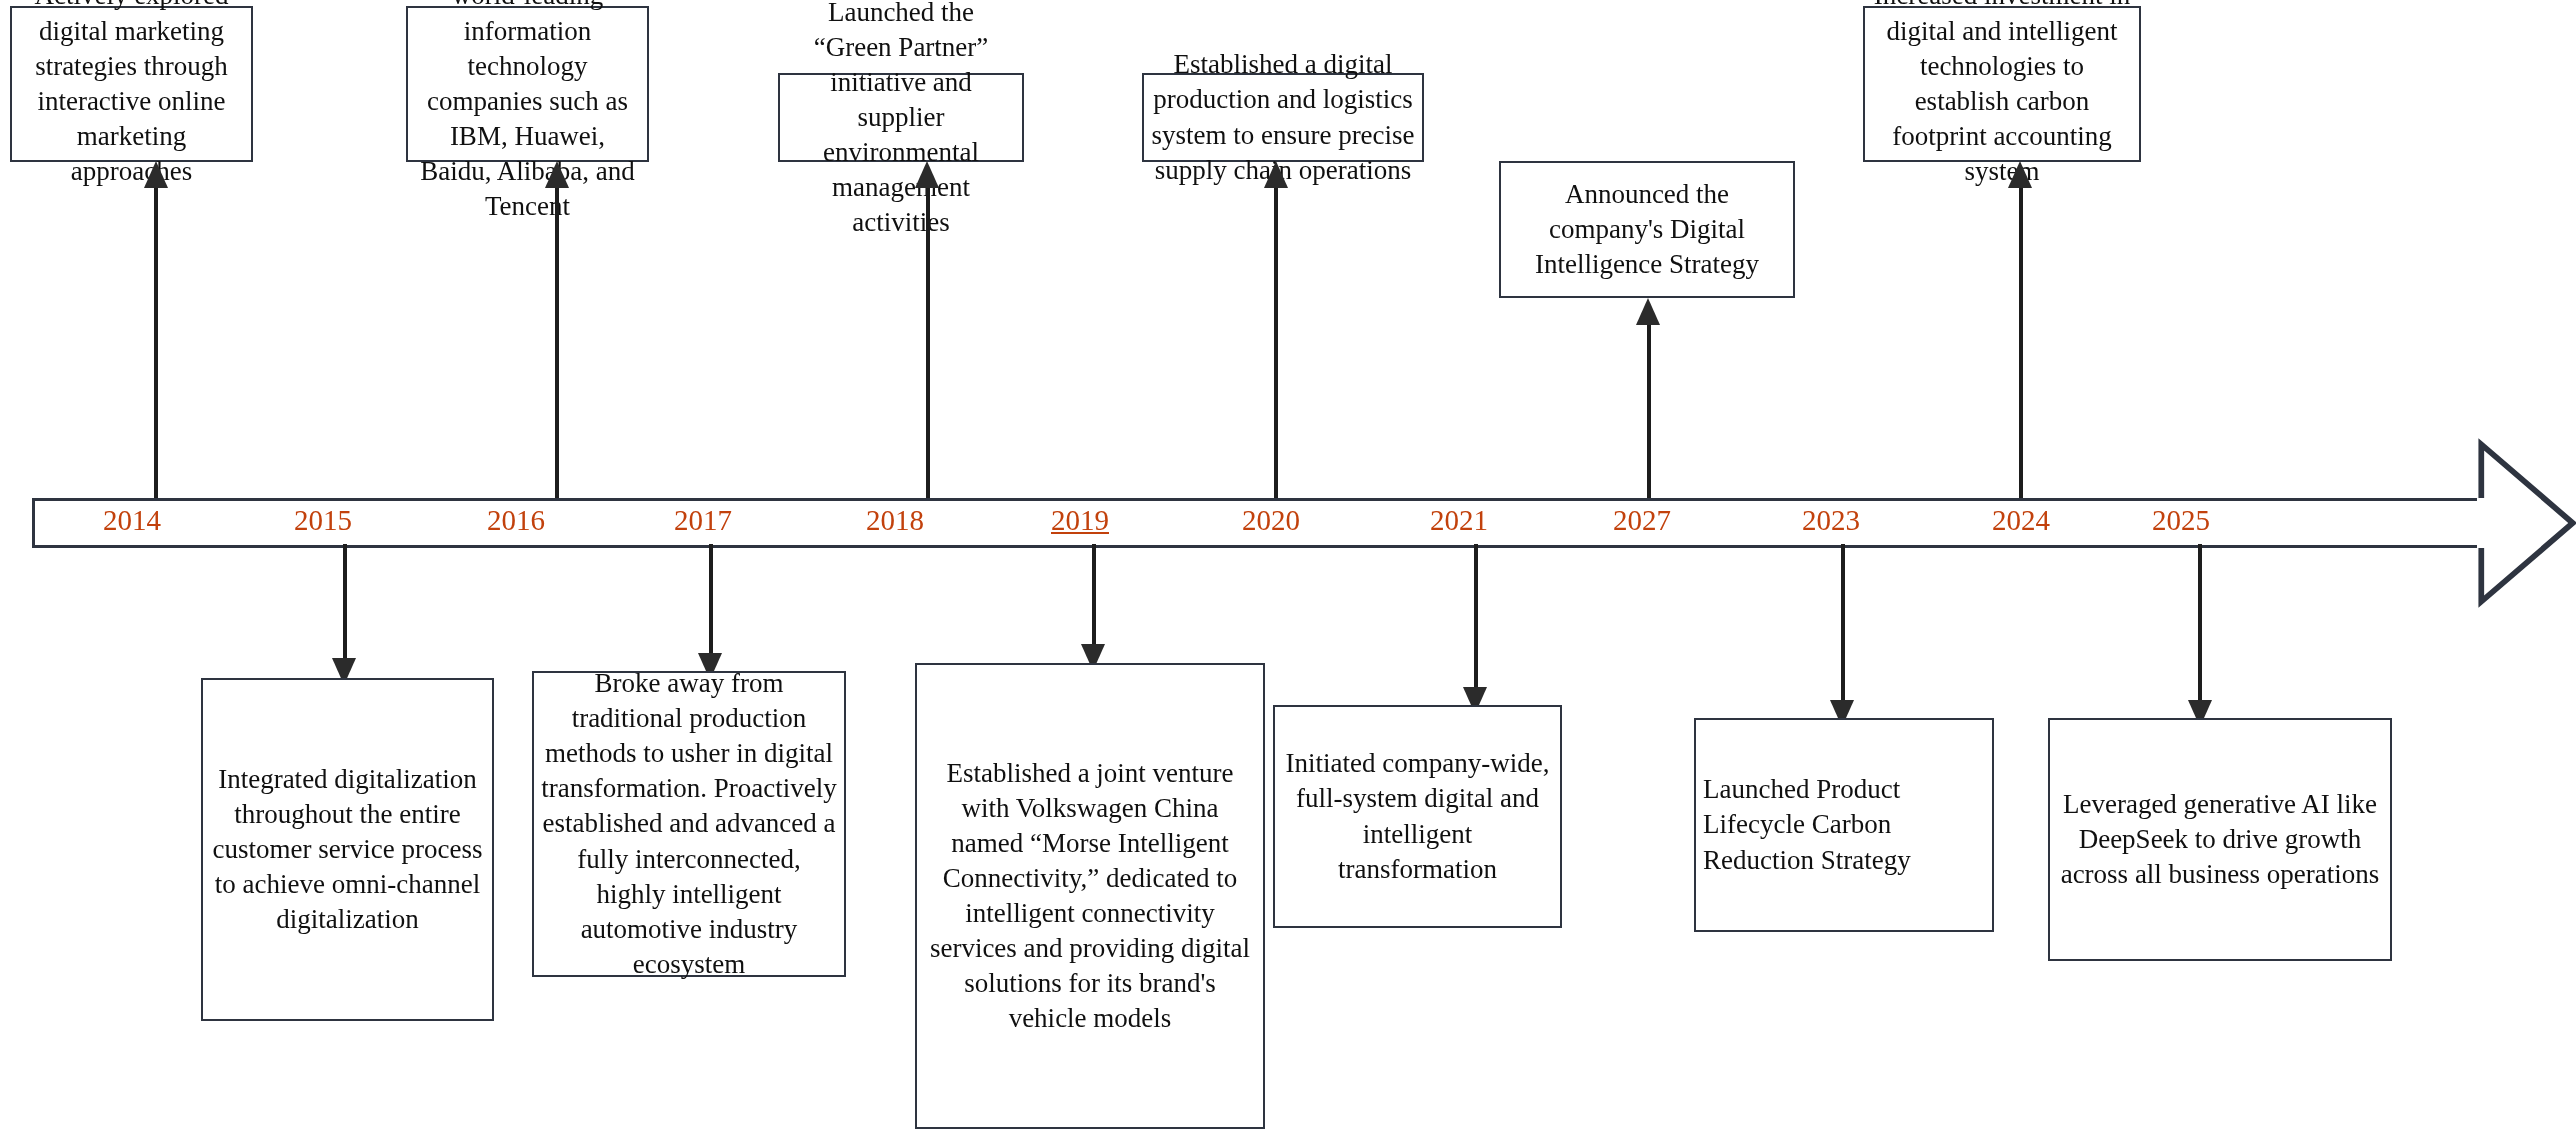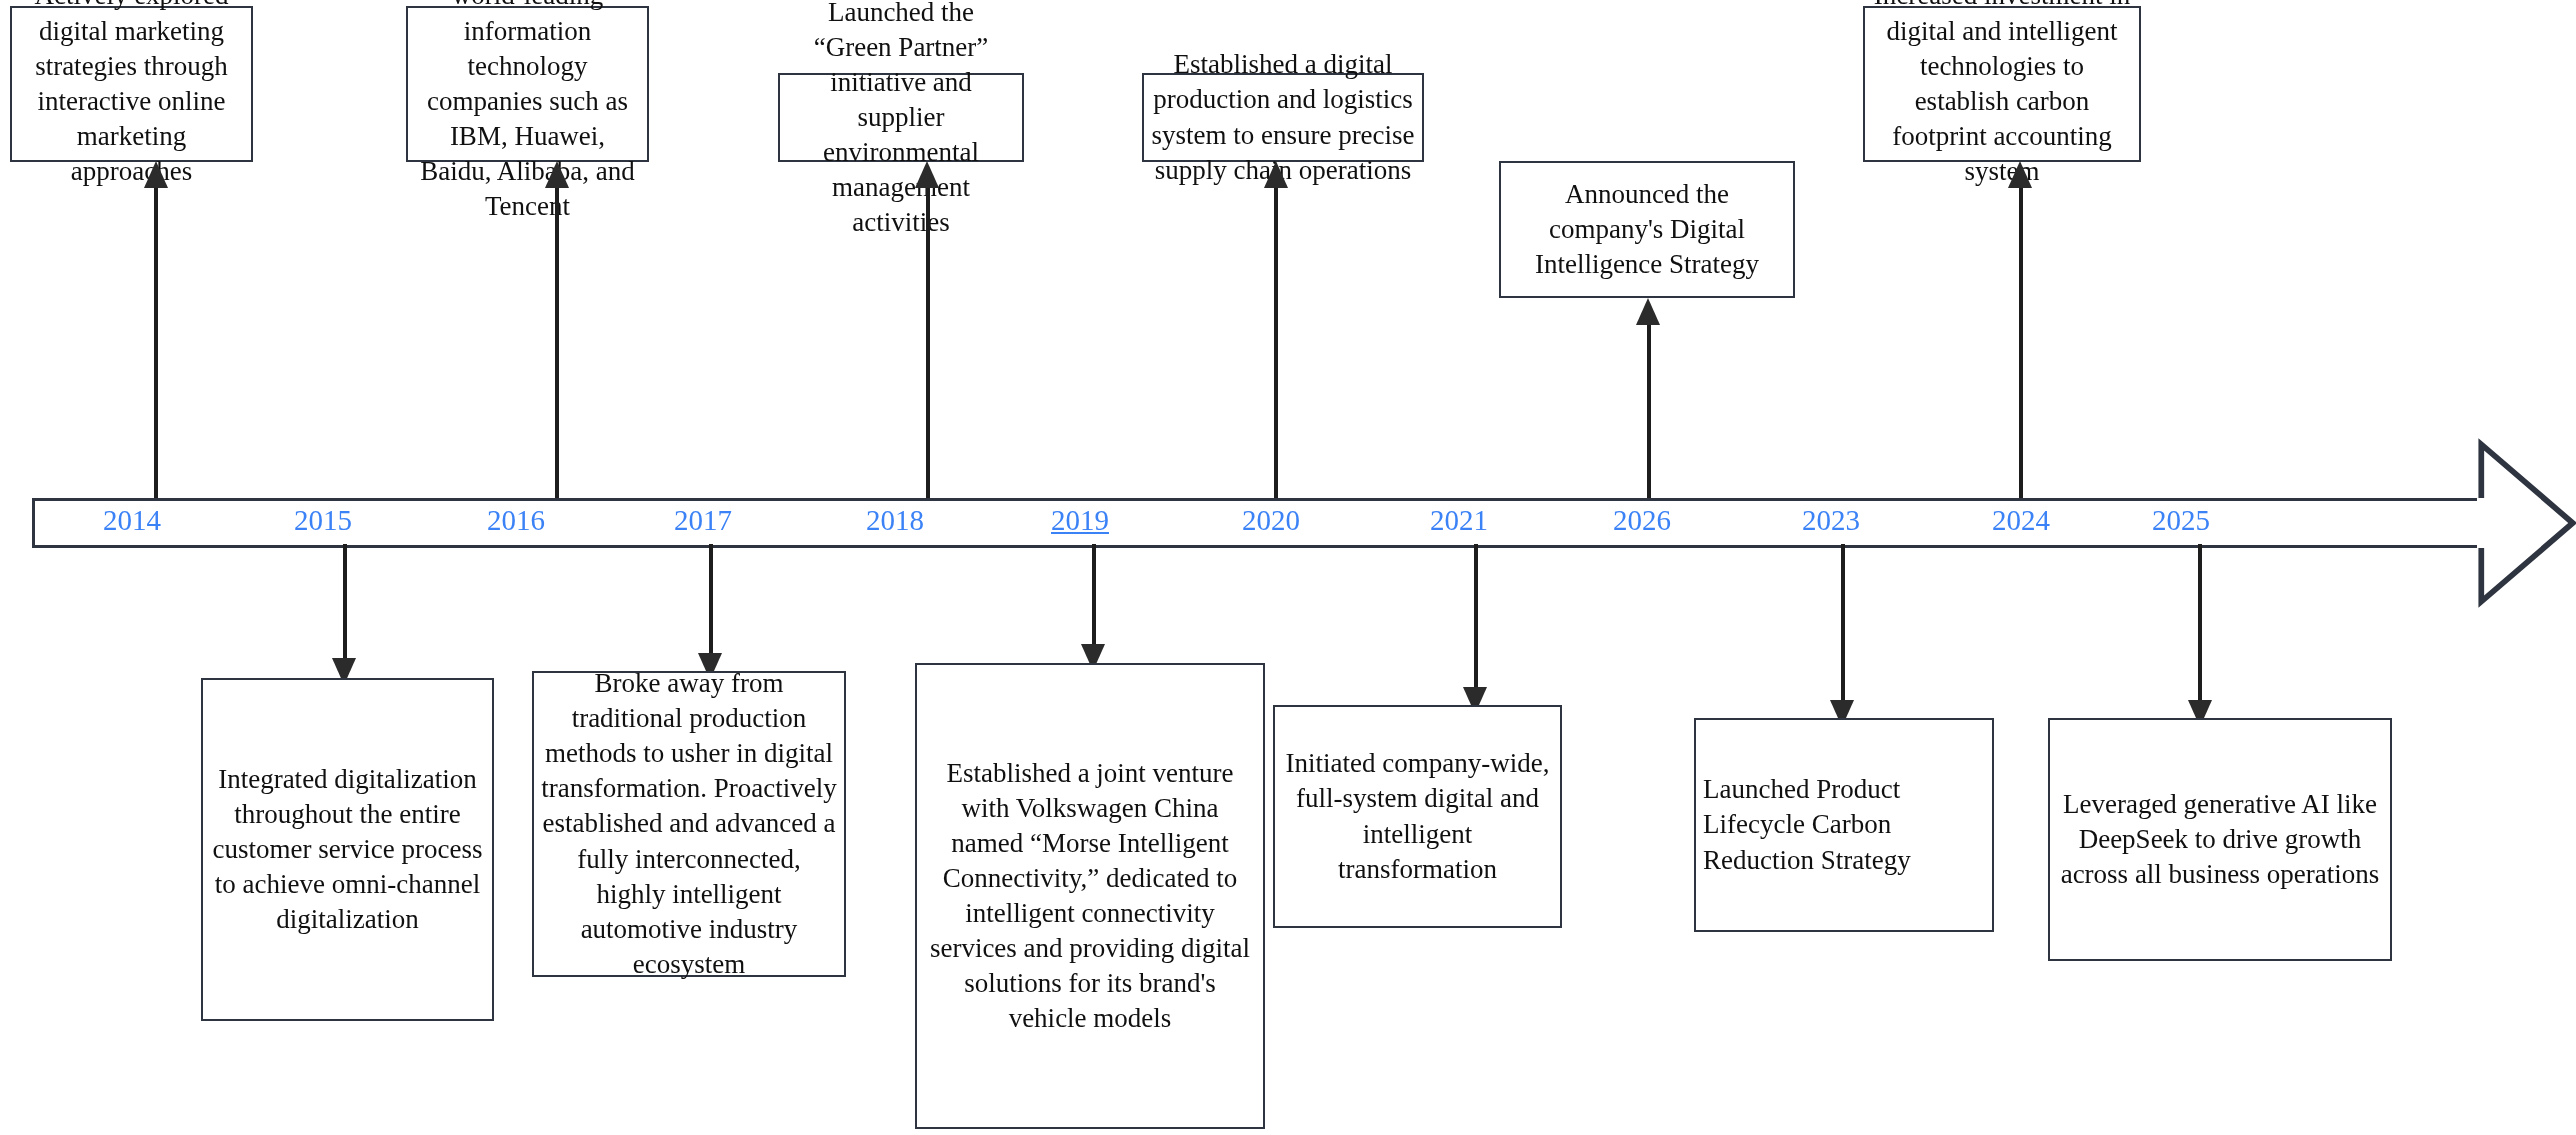--- a/index.html
+++ b/index.html
@@ -9,21 +9,21 @@
          display:flex;align-items:center;justify-content:center;padding:4.3px 7.1px;}
   .evbox .txt{font-size:27px;line-height:1.30;text-align:center;color:#101010;
               font-family:"Liberation Serif","DejaVu Serif",serif;}
   .evbox.left .txt{text-align:left;}
   .conn{position:absolute;background:#1d1d1d;width:3.6px;}
   .head-up,.head-down{position:absolute;width:0;height:0;border-left:12px solid transparent;
                       border-right:12px solid transparent;}
   .head-up{border-bottom:27px solid #2b2b2b;}
   .head-down{border-top:27px solid #2b2b2b;}
   #axis-bar{position:absolute;box-sizing:border-box;border:3.6px solid #2e3440;background:#ffffff;}
-  .yr{position:absolute;font-size:29px;color:#3b82f6;transform:translateX(-50%);
+  .yr{position:absolute;font-size:29px;color:#c2410c;transform:translateX(-50%);
       font-family:"Liberation Serif","DejaVu Serif",serif;white-space:nowrap;}
   svg.arrowhead{position:absolute;overflow:visible;}
 </style>
 </head>
 <body>
 
 <div id="stage">
 
   <div class="evbox" style="left:10px;top:5.7px;width:243px;height:156px;">
     <span class="txt">Actively explored digital marketing strategies through interactive online marketing approaches</span>
@@ -75,21 +75,21 @@
   </svg>
 
   <div class="yr" style="left:132px;top:504px;">2014</div>
   <div class="yr" style="left:323px;top:504px;">2015</div>
   <div class="yr" style="left:516px;top:504px;">2016</div>
   <div class="yr" style="left:703px;top:504px;">2017</div>
   <div class="yr" style="left:895px;top:504px;">2018</div>
   <div class="yr" style="left:1080px;top:504px;text-decoration:underline;">2019</div>
   <div class="yr" style="left:1271px;top:504px;">2020</div>
   <div class="yr" style="left:1459px;top:504px;">2021</div>
-  <div class="yr" style="left:1642px;top:504px;">2026</div>
+  <div class="yr" style="left:1642px;top:504px;">2027</div>
   <div class="yr" style="left:1831px;top:504px;">2023</div>
   <div class="yr" style="left:2021px;top:504px;">2024</div>
   <div class="yr" style="left:2181px;top:504px;">2025</div>
 
   <div class="conn" style="left:343px;top:544px;height:114px;"></div>
   <div class="head-down" style="left:332px;top:658px;"></div>
 
   <div class="conn" style="left:709px;top:544px;height:109px;"></div>
   <div class="head-down" style="left:698px;top:653px;"></div>
 

